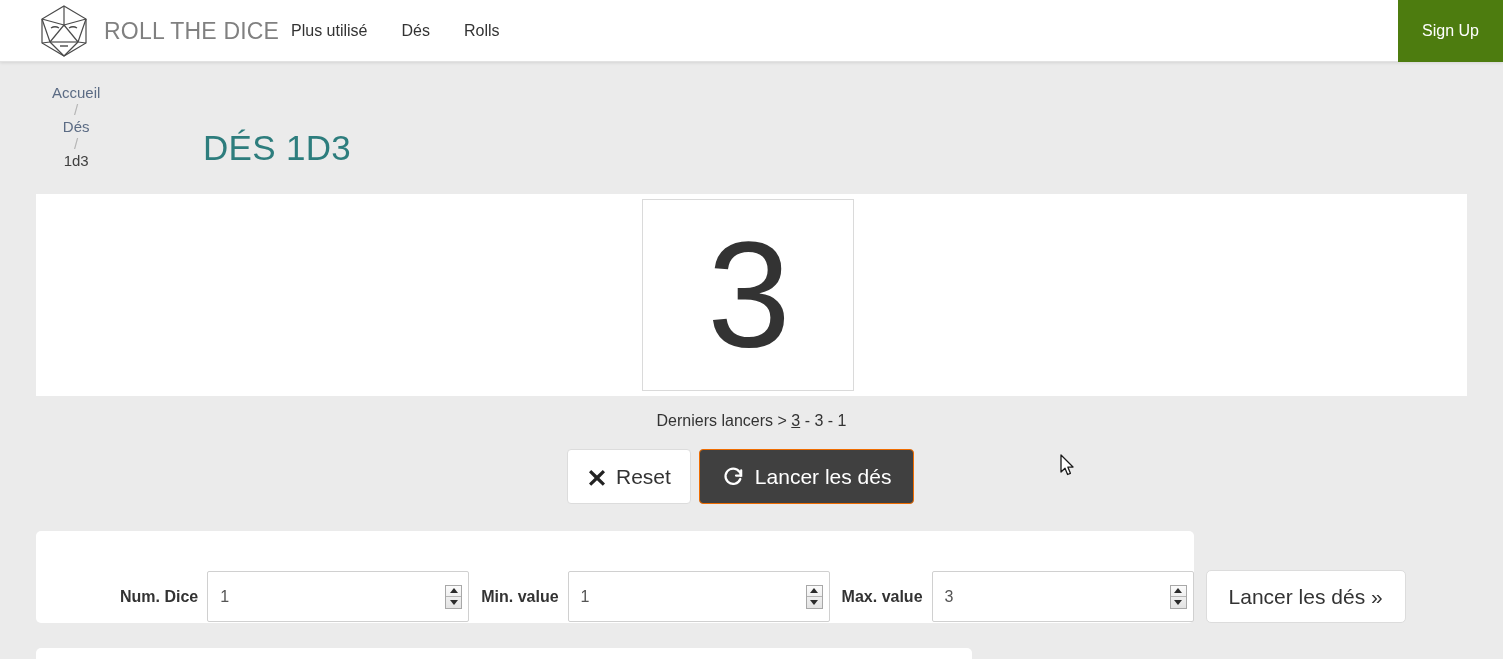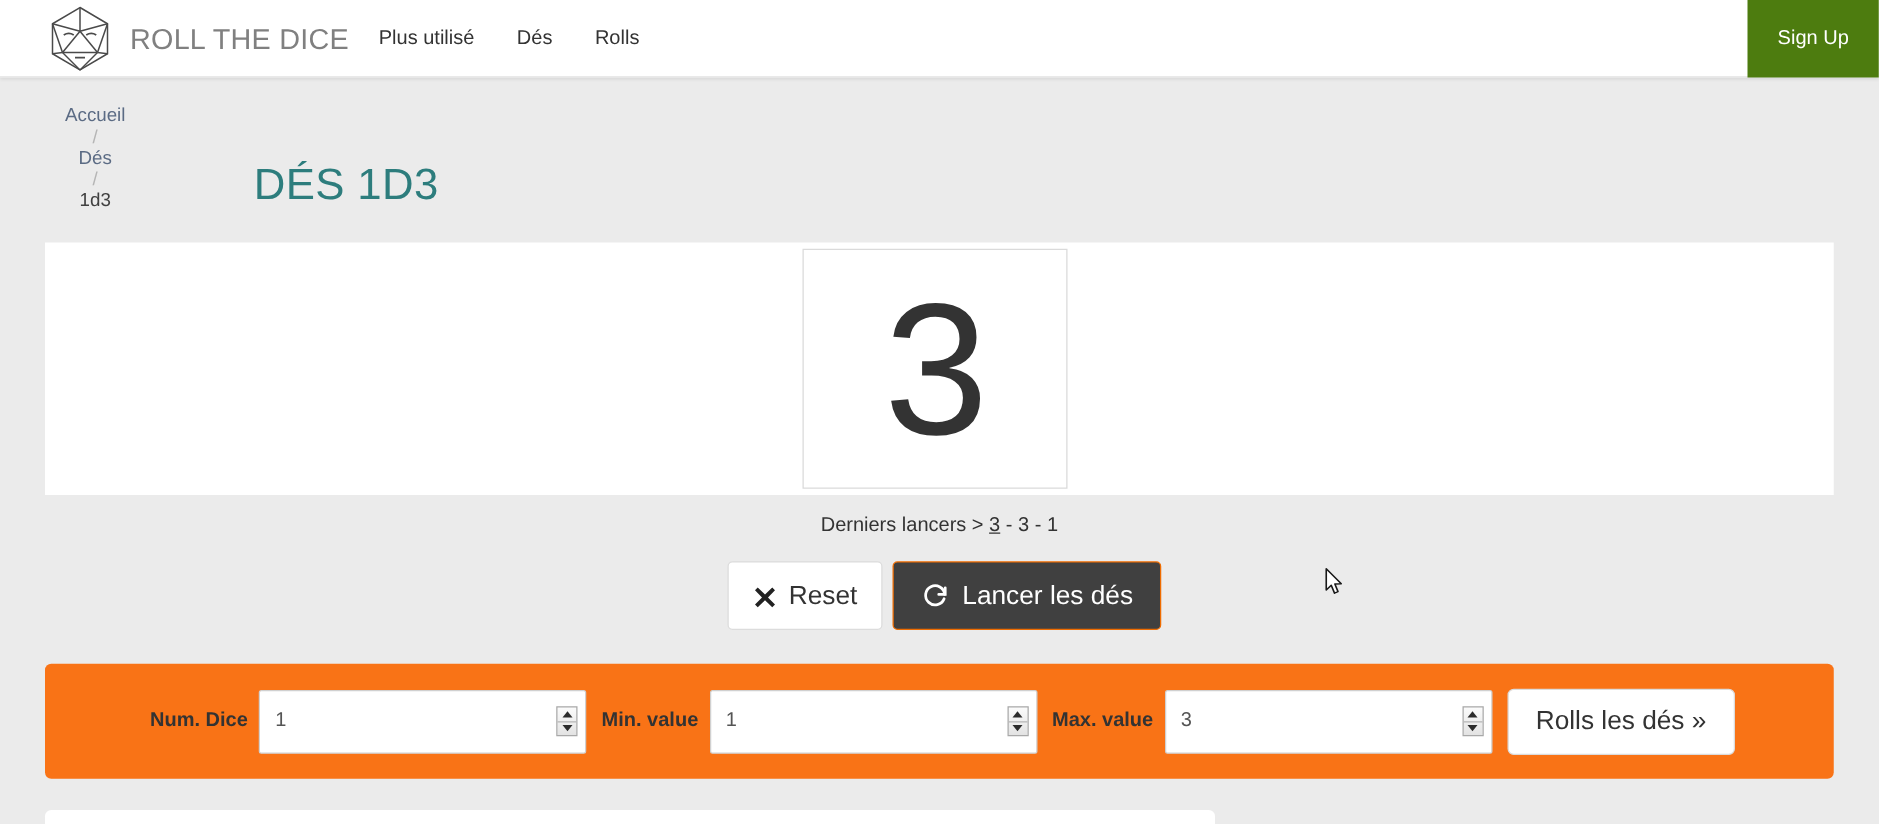--- a/index.html
+++ b/index.html
@@ -33,21 +33,21 @@
   }
   .brand-icon { width: 56px; height: 56px; display:block; }
   .brand-text {
     font-size: 23px;
     color: #808080;
     letter-spacing: 0.2px;
     white-space: nowrap;
   }
   .nav-links {
     position: absolute;
-    left: 286px; top: 0;
+    left: 274px; top: 0;
     height: 62px;
     display: flex;
     align-items: center;
   }
   .nav-link {
     display: block;
     padding: 0 17px;
     font-size: 16px;
     color: #333333;
     text-decoration: none;
@@ -146,21 +146,21 @@
     color: #333333;
   }
   .last-rolls a {
     color: #333333;
     text-decoration: underline;
   }
 
   
   .action-row {
     position: absolute;
-    left: 582px; top: 449px;
+    left: 567px; top: 449px;
     display: flex;
     align-items: stretch;
     gap: 8px;
   }
   .btn-reset {
     display: flex;
     align-items: center;
     gap: 9px;
     background: #ffffff;
     border: 1px solid #dcdcdc;
@@ -187,26 +187,26 @@
     cursor: pointer;
     font-family: "Liberation Sans", sans-serif;
     white-space: nowrap;
   }
   .ic { display: inline-block; line-height: 0; }
 
   
   .form-panel {
     position: absolute;
     left: 36px; top: 531px;
-    width: 1431px;
+    width: 1158px;
     height: 92px;
-    background: #f97316;
+    background: #ffffff;
     border-radius: 5px;
     display: flex;
-    align-items: center;
+    align-items: flex-end;
   }
   .form-inner {
     display: flex;
     align-items: center;
     padding-left: 84px;
   }
   .field-label {
     font-size: 16px;
     font-weight: bold;
     color: #333333;
@@ -415,21 +415,21 @@
       <span class="spinner">
         <span class="half">
             <span class="tri-up"></span>
           </span>
         <span class="half">
             <span class="tri-dn"></span>
           </span>
       </span>
     </div>
 
-    <button class="btn-submit">Rolls les dés »</button>
+    <button class="btn-submit">Lancer les dés »</button>
   </div>
 </div>
 
 <div class="lower-panel"></div>
 
 <div class="cursor">
   <svg width="16" height="24" viewBox="0 0 16 24">
     <path d="M1 1 L1 18 L5 14.2 L7.6 20.5 L10.4 19.3 L7.9 13.2 L13 13 Z" fill="#ffffff" stroke="#1a1a1a" stroke-width="1.3" stroke-linejoin="round"></path>
   </svg>
 </div>

